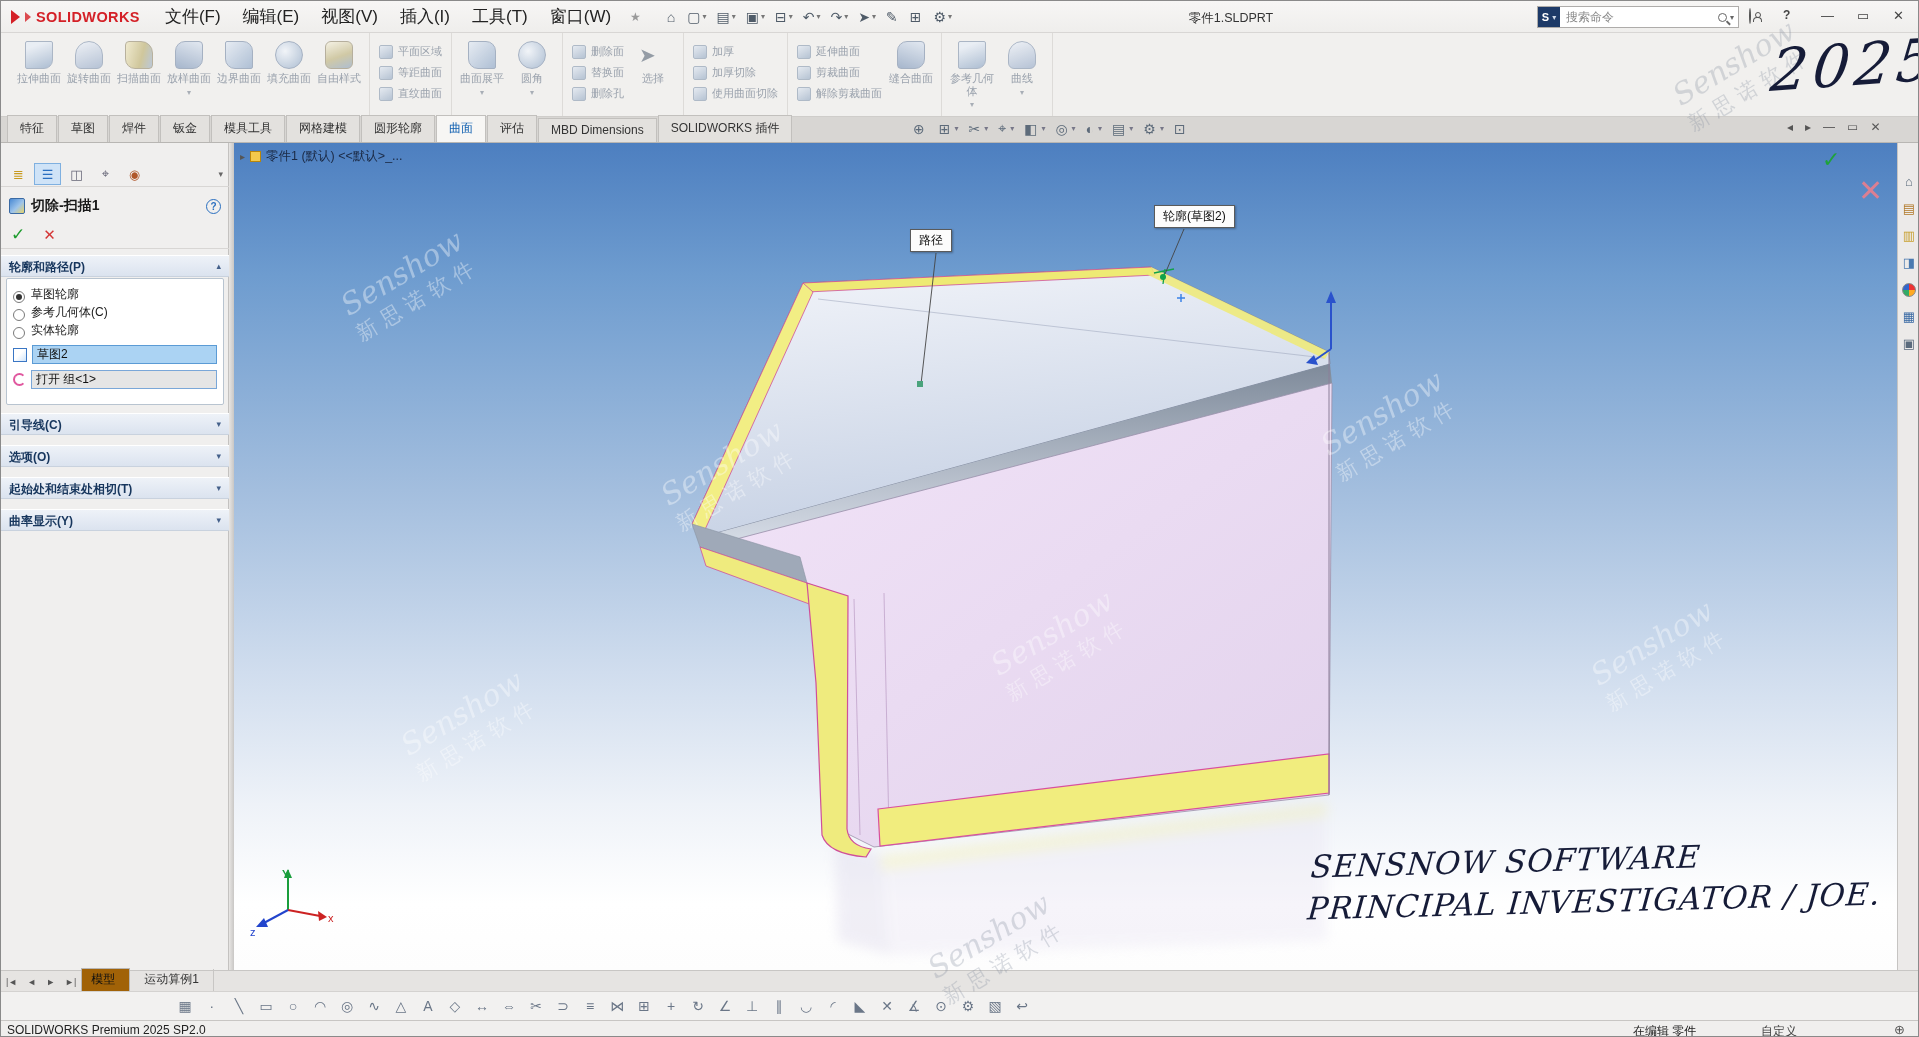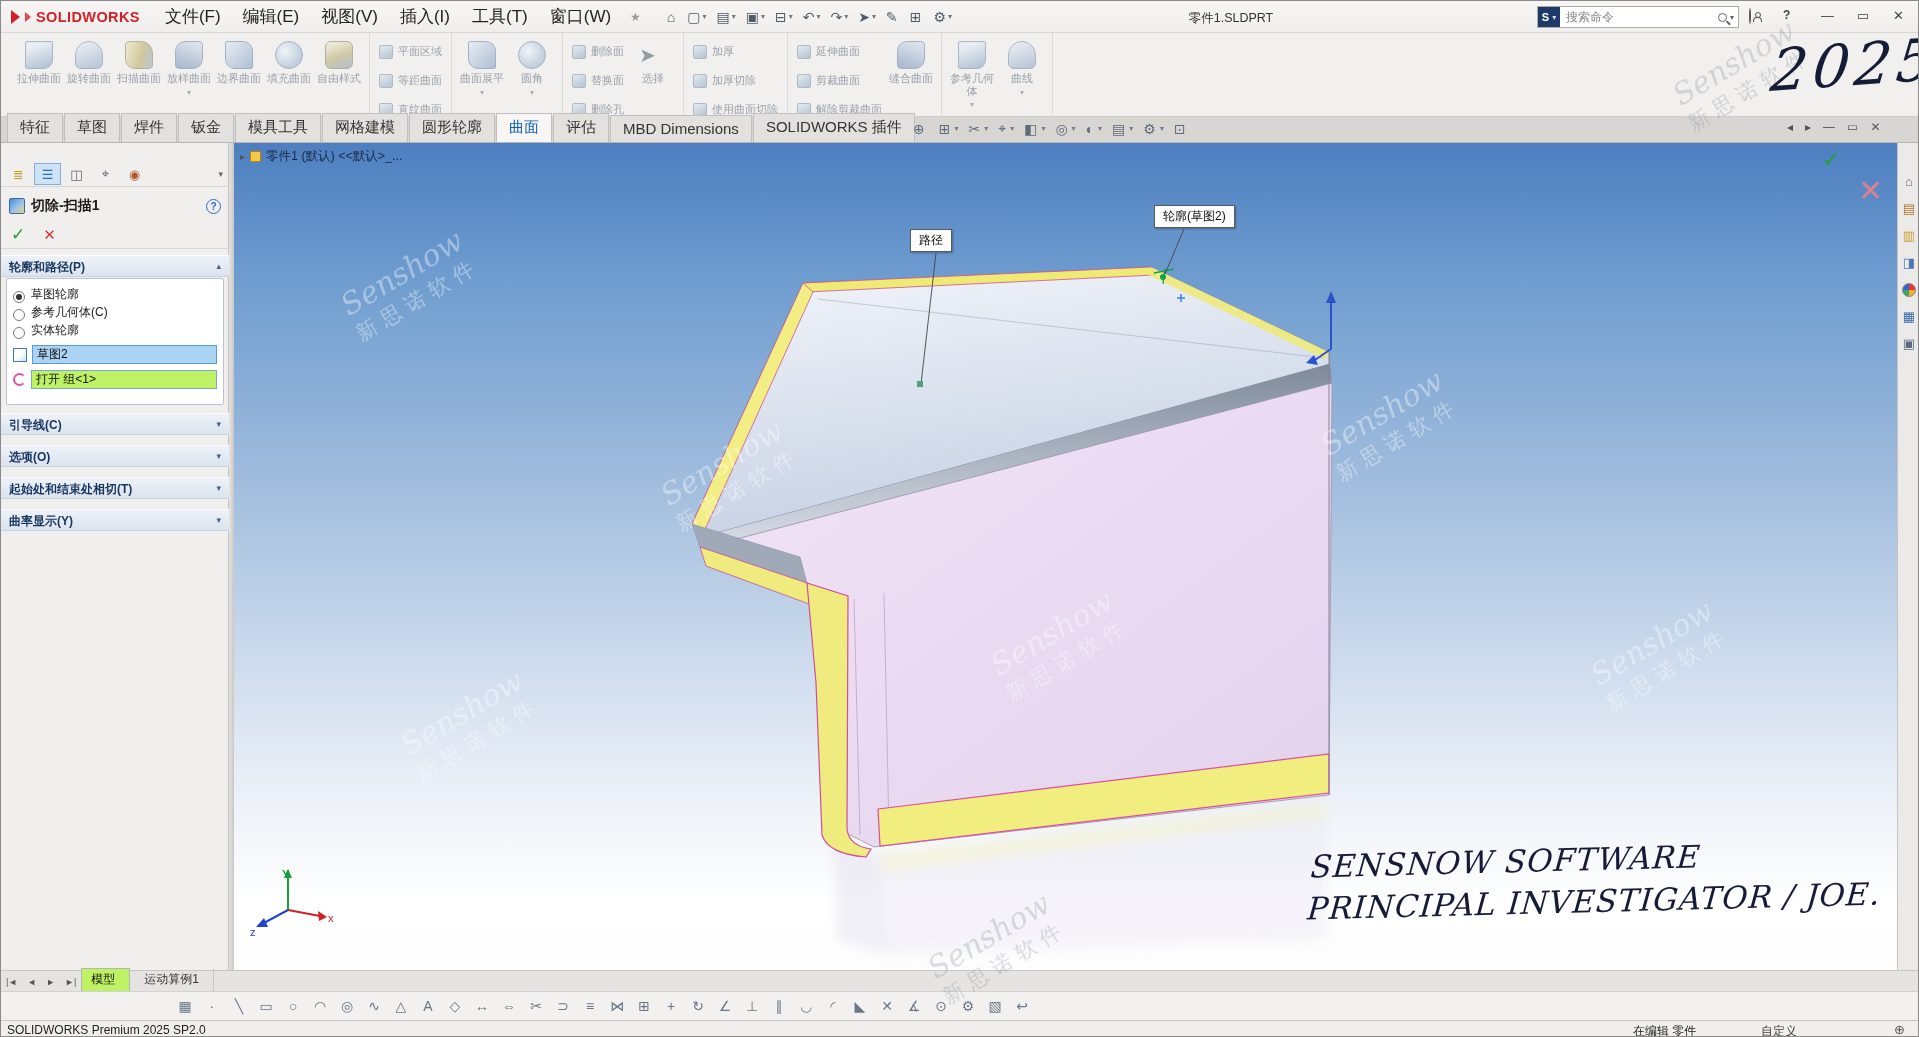--- a/index.html
+++ b/index.html
@@ -41,28 +41,28 @@
   .ric { width:28px; height:28px; opacity:.8; }
   .ic1 { background:linear-gradient(160deg,#e8eef6 20%,#9db2cc); border:1px solid #9aa8bc; border-radius:2px 2px 9px 2px; }
   .ic2 { background:linear-gradient(160deg,#eef2f8,#a8b8d0); border:1px solid #9aa8bc; border-radius:50% 50% 6px 6px; }
   .ic3 { background:linear-gradient(105deg,#f0e9c8,#c8bd88 60%,#aebfd4); border:1px solid #aaa28a; border-radius:4px 12px 4px 10px; }
   .ic4 { background:linear-gradient(200deg,#dfe7f2,#94a8c4); border:1px solid #93a2b8; border-radius:10px 4px 10px 4px; }
   .ic5 { background:linear-gradient(135deg,#e4ebf4,#9fb4cf); border:1px solid #93a2b8; border-radius:2px 10px 2px 10px; }
   .ic6 { background:radial-gradient(circle at 35% 35%,#f2f6fb,#9db2cc); border:1px solid #93a2b8; border-radius:50%; }
   .ic7 { background:linear-gradient(160deg,#f6f2e2,#c9c094 55%,#9fb2ca); border:1px solid #a8a08a; border-radius:6px; }
   .rlabel { font-size:11px; line-height:1.15; text-align:center; color:#9aa2ad; width:48px; }
   .rcaret { font-size:8px; color:#a8aeb6; }
-  .rlist { display:flex; flex-direction:column; gap:14px; padding:8px 4px 0 4px; }
+  .rlist { display:flex; flex-direction:column; gap:6px; padding:8px 4px 0 4px; }
   .rrow { display:flex; align-items:center; gap:5px; font-size:11px; color:#9aa2ad; white-space:nowrap; }
   .sic { width:14px; height:14px; background:linear-gradient(150deg,#e2e9f2,#a2b4ca); border:1px solid #9aa8ba; border-radius:2px; opacity:.75; flex:none; }
   .curglyph { font-size:20px; color:#7d8894; transform:rotate(-115deg); line-height:28px; }
 
   
   #tabstrip { position:absolute; left:0; top:116px; width:1919px; height:26px; background:#d8d6d3; border-bottom:1px solid #b8b6b3; display:flex; align-items:flex-end; padding-left:6px; }
-  .tab { padding:4px 12px 5px 12px; font-size:15px; color:#333; background:#e3e1de; border:1px solid #c2c0bd; border-bottom:none; margin-right:1px; white-space:nowrap; }
+  .tab { padding:4px 12px 5px 12px; font-size:12px; color:#333; background:#e3e1de; border:1px solid #c2c0bd; border-bottom:none; margin-right:1px; white-space:nowrap; }
   .tab.active { background:#f7f6f4; color:#0f5fb0; font-weight:normal; }
   #headsup { position:absolute; left:912px; top:119px; display:flex; gap:10px; align-items:center; }
   .hicon { color:#5d6b7a; font-size:14px; display:flex; align-items:center; gap:2px; }
   .hicon .qc { color:#778; }
   #docwin-icons { position:absolute; left:1786px; top:119px; display:flex; gap:12px; color:#555; font-size:12px; }
 
   
   #leftpanel { position:absolute; left:0; top:142px; width:228px; height:827px; background:#f0efee; border-right:1px solid #c4c2c0; }
   #splitter { position:absolute; left:228px; top:142px; width:5px; height:827px; background:linear-gradient(90deg,#e8e6e4,#c9c7c5); }
   #treetabs { position:absolute; left:0; top:18px; width:228px; height:26px; display:flex; gap:2px; padding:2px 4px; border-bottom:1px solid #d8d6d4; }
@@ -78,21 +78,21 @@
   #pm-cancel { color:#d43535; font-size:15px; font-weight:bold; }
   .pm-section { position:absolute; left:0; width:228px; height:22px; background:linear-gradient(#eef2f8,#dbe3ef); border-top:1px solid #fff; border-bottom:1px solid #c9d2de; color:#17365d; font-weight:bold; font-size:12px; padding:3px 8px; }
   .pm-section .chev { position:absolute; right:8px; top:5px; font-size:9px; color:#44608a; font-weight:normal; }
   #pm-box { position:absolute; left:5px; top:135px; width:218px; height:127px; background:#fff; border:1px solid #b8c4d0; border-radius:2px; padding:6px 6px 0 6px; }
   .radio-row { display:flex; align-items:flex-end; gap:6px; height:18px; font-size:12px; color:#1a1a1a; }
   .rad { width:12px; height:12px; border:1px solid #7a7a7a; border-radius:50%; background:#fff; flex:none; }
   .rad.on::after { content:""; display:block; width:6px; height:6px; margin:2px; border-radius:50%; background:#333; }
   .pmfield-row { display:flex; align-items:center; gap:5px; margin-top:6px; }
   .profico { width:14px; height:14px; background:linear-gradient(135deg,#ffffff 45%,#cfe4fa); border:1px solid #3a76c4; flex:none; }
   .pathico { width:13px; height:13px; border:2.5px solid #e0569e; border-right-color:transparent; border-radius:50%; flex:none; }
-  .pmfield { height:19px; line-height:17px; font-size:12px; padding:0 4px; border:1px solid #7aa7d8; background:#bef264; flex:1; color:#111; white-space:nowrap; overflow:hidden; }
+  .pmfield { height:19px; line-height:17px; font-size:12px; padding:0 4px; border:1px solid #7aa7d8; background:#e5e5e5; flex:1; color:#111; white-space:nowrap; overflow:hidden; }
   .pmfield.sel { background:#abd3f3; border-color:#5b9bd5; }
 
   
   #viewport { position:absolute; left:233px; top:142px; width:1663px; height:827px; overflow:hidden;
     background:linear-gradient(180deg,#4d7fc0 0%,#6e9ccf 16%,#a3bede 42%,#d0ddee 64%,#eef2f8 80%,#ffffff 92%,#fdfdfd 100%); }
   #model-svg { position:absolute; left:0; top:0; }
   .callout { position:absolute; background:#fcfcfc; border:1px solid #5a5a5a; padding:2px 8px; font-size:12px; color:#111; box-shadow:1px 1px 2px rgba(0,0,0,.3); white-space:nowrap; z-index:6; }
   #tree-flyout { position:absolute; left:6px; top:5px; display:flex; align-items:center; gap:5px; font-size:12.5px; color:#1b2a45; z-index:6; }
   #flyout-arrow { color:#555; font-size:10px; }
   #flyout-cube { width:11px; height:11px; background:#f2c94c; border:1px solid #b8860b; }
@@ -112,21 +112,21 @@
 
   
   #taskpane { position:absolute; left:1896px; top:142px; width:23px; height:827px; background:#eceae9; border-left:1px solid #c6c4c2; display:flex; flex-direction:column; align-items:center; padding-top:30px; gap:10px; }
   .tpicon { font-size:13px; color:#5b6b7d; width:17px; height:17px; display:flex; align-items:center; justify-content:center; }
   #tp-ball { width:14px; height:14px; border-radius:50%; background:conic-gradient(#e33 0 25%,#fa2 25% 50%,#3a6 50% 75%,#36c 75% 100%); border:1px solid #888; }
 
   
   #modeltabs { position:absolute; left:0; top:969px; width:1919px; height:21px; background:#e6e4e2; border-top:1px solid #c8c6c4; display:flex; align-items:flex-end; }
   .navg { font-size:9px; color:#555; padding:4px 5px; }
   .mtab { font-size:12px; padding:2px 14px 3px 14px; color:#333; border-right:1px solid #c8c6c4; }
-  .mtab.active { background:#bef264; border:1px solid #b8b6b4; border-bottom:none; color:#111;padding-left:9px; }
+  .mtab.active { background:#a16207; border:1px solid #b8b6b4; border-bottom:none; color:#111;padding-left:9px; }
   #sketchbar { position:absolute; left:0; top:990px; width:1919px; height:29px; background:#f2f1f0; border-top:1px solid #d4d2d0; display:flex; align-items:center; padding-left:176px; gap:11px; }
   .btool { font-size:14px; color:#6a7687; width:16px; text-align:center; }
   #statusbar { position:absolute; left:0; top:1019px; width:1919px; height:18px; background:#f0efee; border-top:1px solid #c8c6c4; font-size:12px; color:#222; }
   #status-left { position:absolute; left:6px; top:2px; }
   #status-edit { position:absolute; left:1632px; top:2px; }
   #status-custom { position:absolute; left:1760px; top:2px; color:#444; }
   #status-globe { position:absolute; left:1893px; top:1px; font-size:13px; color:#555; }
 </style>
 </head>
 <body>

